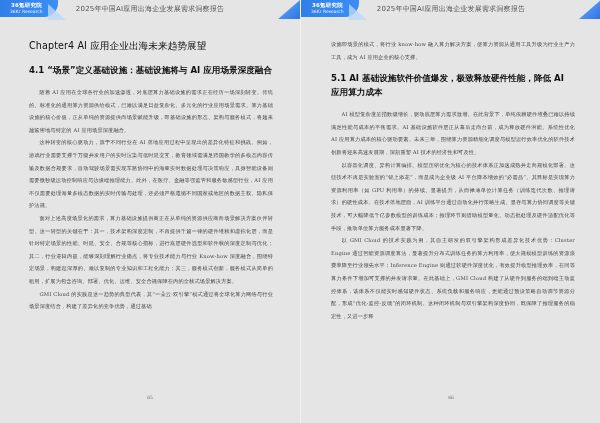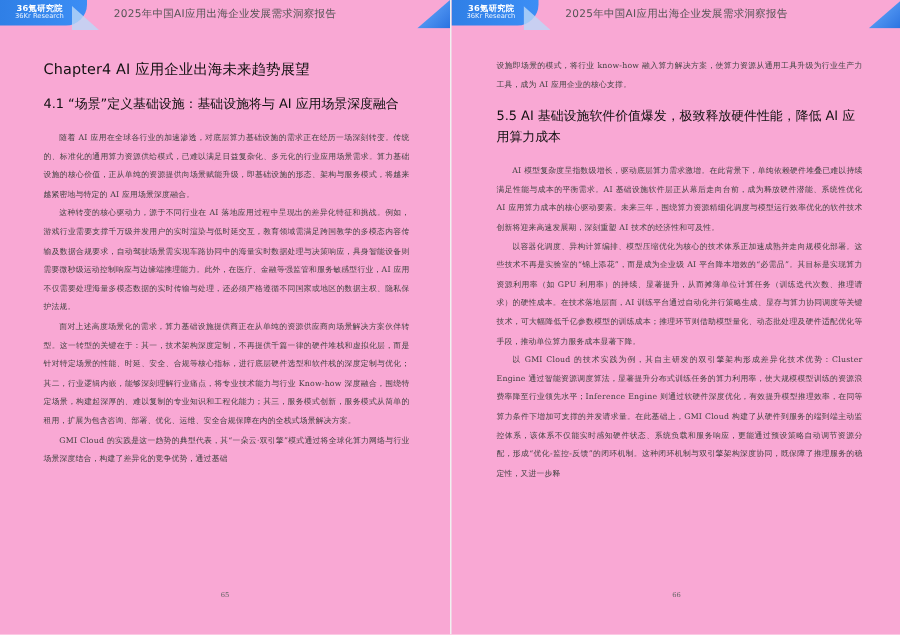--- a/index.html
+++ b/index.html
@@ -6,21 +6,21 @@
     body {
       width: 600px; height: 423px; overflow: hidden;
       background: #ffffff;
       font-family: "DejaVu Serif", "Liberation Serif", serif;
       color: #333;
       display: flex;
     }
     .page {
       position: relative;
       width: 300px; height: 423px;
-      background: #f9a8d4;
+      background: #e5e5e5;
       overflow: hidden;
     }
     .page + .page { border-left: 1px solid #f0f0f0; box-sizing: border-box; }
     .header {
       position: absolute; left: 0; top: 0; width: 300px; height: 18px;
     }
     .logo {
       position: absolute; left: 0; top: 0; width: 58px; height: 17px;
       background: linear-gradient(90deg, #2f7fe6, #3c8ef5);
       border-bottom-right-radius: 14px;
@@ -45,21 +45,21 @@
       background: linear-gradient(135deg, #6fb0ff, #2a72e0);
       clip-path: polygon(100% 0, 100% 100%, 0 100%);
     }
     .content { position: absolute; left: 29px; top: 40px; width: 244px; }
     .content.right { left: 30px; top: 38px; }
     h1 {
       font-family: "DejaVu Sans", sans-serif; font-weight: normal;
       font-size: 9.6px; color: #111; margin: 0 0 10px 0; letter-spacing: .1px;
     }
     h2 {
-      font-family: "DejaVu Sans", sans-serif; font-weight: normal;
+      font-family: "DejaVu Sans", sans-serif; font-weight: bold;
       font-size: 8.6px; color: #111; margin: 0 0 9px 0; line-height: 14px;
     }
     p {
       margin: 0; font-size: 5.2px; line-height: 12.6px; color: #444;
       text-align: justify; text-indent: 10.5px; letter-spacing: .15px;
     }
     p.cont { text-indent: 0; }
     .page-num {
       position: absolute; left: 0; width: 300px; top: 395px; text-align: center;
       font-size: 4.5px; color: #666;
@@ -96,19 +96,19 @@
       <span class="logo-cn">36氪研究院</span>
       <span class="logo-en">36Kr Research</span>
     </div>
     <div class="logo-accent"></div>
     <div class="header-title">2025年中国AI应用出海企业发展需求洞察报告</div>
     <div class="corner"></div>
   </div>
 
   <div class="content right">
     <p class="cont" style="margin-bottom:8px;">设施即场景的模式，将行业 know-how 融入算力解决方案，使算力资源从通用工具升级为行业生产力工具，成为 AI 应用企业的核心支撑。</p>
-    <h2>5.5 AI 基础设施软件价值爆发，极致释放硬件性能，降低 AI 应用算力成本</h2>
+    <h2>5.1 AI 基础设施软件价值爆发，极致释放硬件性能，降低 AI 应用算力成本</h2>
     <p>AI 模型复杂度呈指数级增长，驱动底层算力需求激增。在此背景下，单纯依赖硬件堆叠已难以持续满足性能与成本的平衡需求。AI 基础设施软件层正从幕后走向台前，成为释放硬件潜能、系统性优化 AI 应用算力成本的核心驱动要素。未来三年，围绕算力资源精细化调度与模型运行效率优化的软件技术创新将迎来高速发展期，深刻重塑 AI 技术的经济性和可及性。</p>
     <p>以容器化调度、异构计算编排、模型压缩优化为核心的技术体系正加速成熟并走向规模化部署。这些技术不再是实验室的“锦上添花”，而是成为企业级 AI 平台降本增效的“必需品”。其目标是实现算力资源利用率（如 GPU 利用率）的持续、显著提升，从而摊薄单位计算任务（训练迭代次数、推理请求）的硬性成本。在技术落地层面，AI 训练平台通过自动化并行策略生成、显存与算力协同调度等关键技术，可大幅降低千亿参数模型的训练成本；推理环节则借助模型量化、动态批处理及硬件适配优化等手段，推动单位算力服务成本显著下降。</p>
     <p>以 GMI Cloud 的技术实践为例，其自主研发的双引擎架构形成差异化技术优势：Cluster Engine 通过智能资源调度算法，显著提升分布式训练任务的算力利用率，使大规模模型训练的资源浪费率降至行业领先水平；Inference Engine 则通过软硬件深度优化，有效提升模型推理效率，在同等算力条件下增加可支撑的并发请求量。在此基础上，GMI Cloud 构建了从硬件到服务的端到端主动监控体系，该体系不仅能实时感知硬件状态、系统负载和服务响应，更能通过预设策略自动调节资源分配，形成“优化-监控-反馈”的闭环机制。这种闭环机制与双引擎架构深度协同，既保障了推理服务的稳定性，又进一步释</p>
   </div>
   <div class="page-num">66</div>
 </div>
 
 </body></html>

